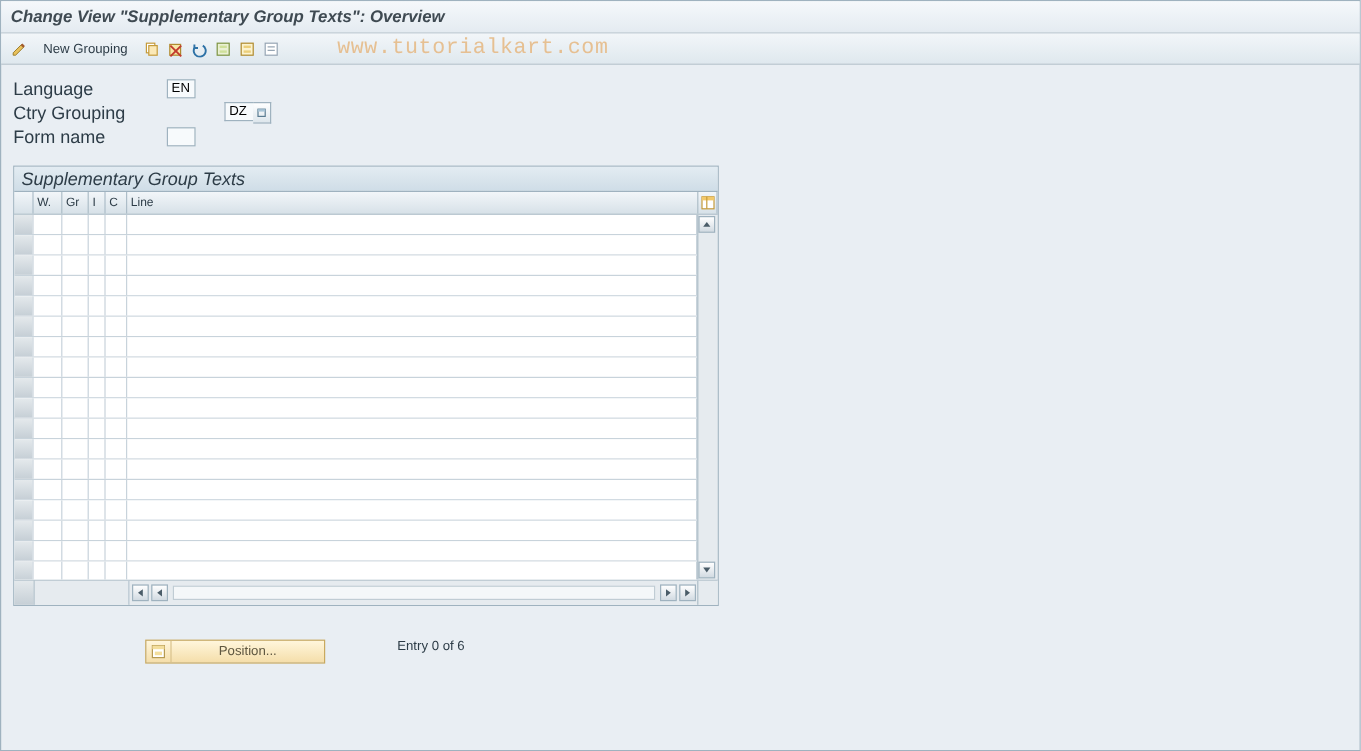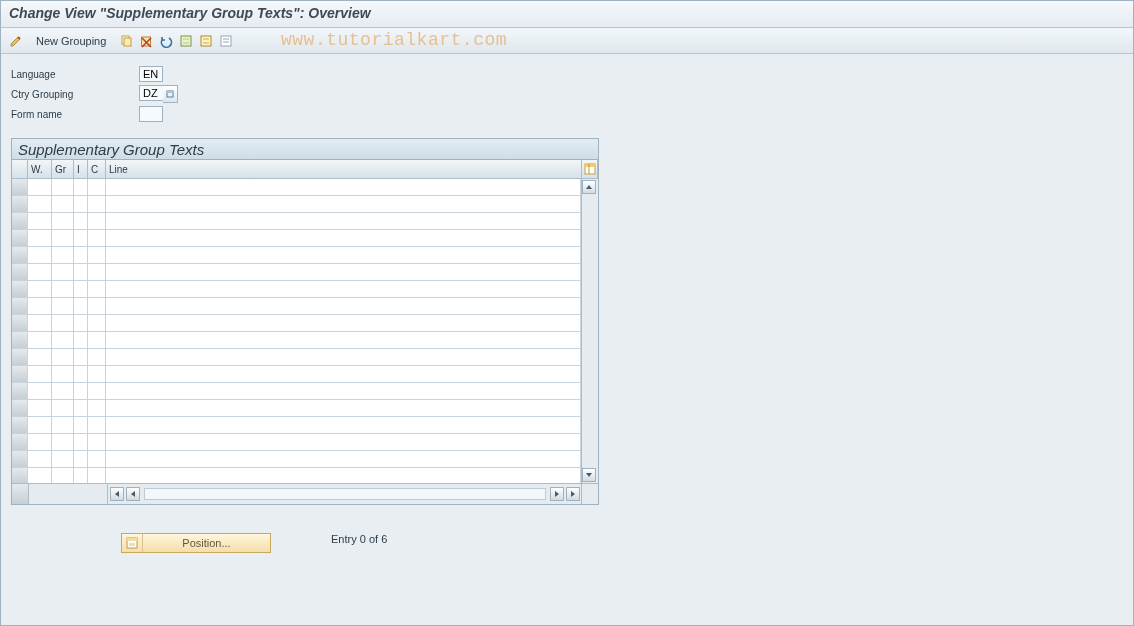--- a/index.html
+++ b/index.html
@@ -80,36 +80,36 @@
   .form-area {
     padding: 10px 10px 4px 10px;
   }
   .form-row {
     display: flex;
     align-items: center;
     height: 20px;
   }
   .form-label {
     width: 128px;
-    font-size: 10px;
+    font-size: 15px;
     color: #2d3c47;
   }
   .form-input {
     width: 24px;
     height: 16px;
     border: 1px solid #9fb2bf;
     background: #f7fafc;
     font-size: 11px;
     padding: 0 3px;
     box-sizing: border-box;
     text-align: left;
     font-family: inherit;
   }
   .form-input.with-f4 { border-right: none; }
-  .f4-wrap { display: inline-flex; }
+  .f4-wrap { display: inline-flex; margin-left: 48px; }
   .f4-btn {
     width: 14px; height: 16px;
     border: 1px solid #9fb2bf;
     border-left: none;
     background: linear-gradient(#fff,#dde6ec);
     display: inline-flex; align-items: center; justify-content: center;
     font-size: 9px; color: #34556b; cursor: pointer;
   }
 
   

